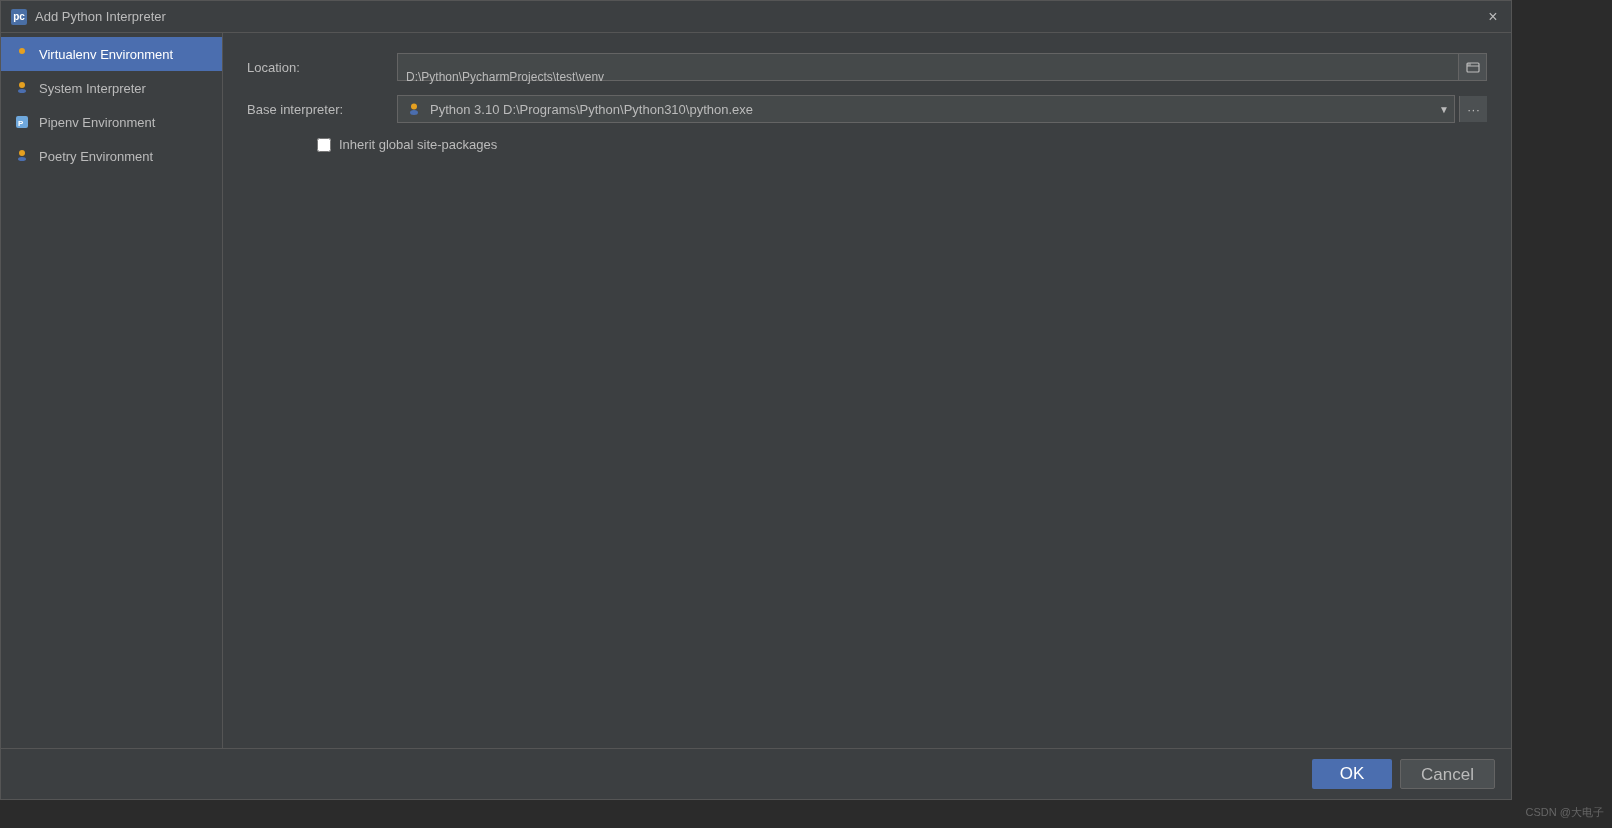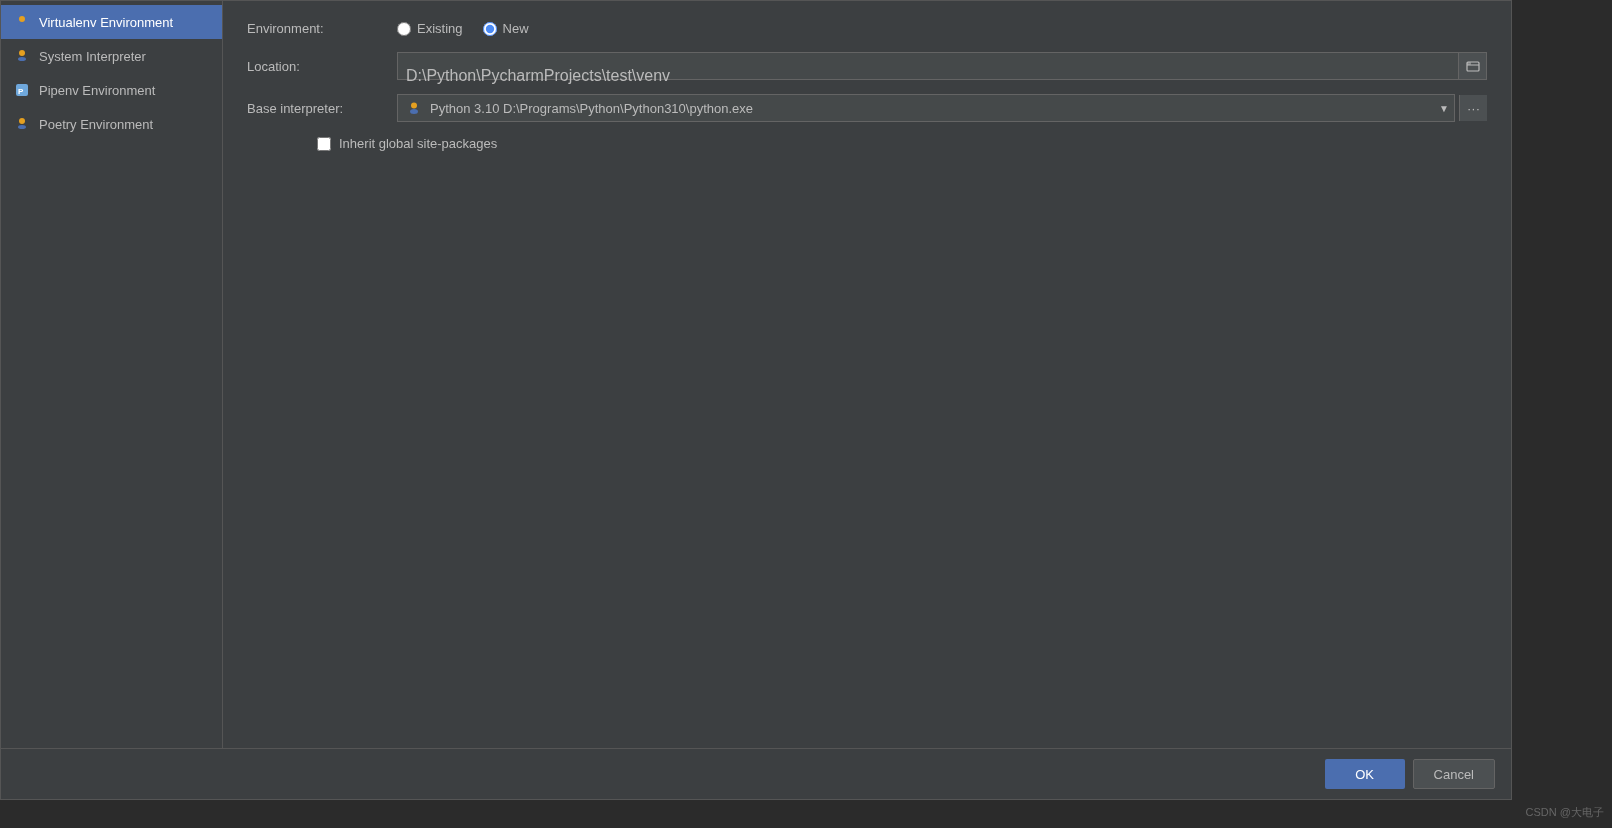--- a/index.html
+++ b/index.html
@@ -175,21 +175,21 @@
       border: 1px solid #646464;
       height: 28px;
     }
 
     .text-input {
       flex: 1;
       background: transparent;
       border: none;
       outline: none;
       color: #bbbbbb;
-      font-size: 16px;
+      font-size: 12px;
       padding: 0 8px;
       height: 100%;
       margin-top: 20px;
     }
 
     .browse-btn {
       width: 28px;
       height: 26px;
       background: #4c5052;
       border: none;
@@ -285,21 +285,21 @@
       align-items: center;
       padding: 10px 16px;
       border-top: 1px solid #555;
       gap: 8px;
       background: #3c3f41;
       flex-shrink: 0;
     }
 
     .btn {
       padding: 5px 20px;
-      font-size: 13px;
+      font-size: 17px;
       border: none;
       cursor: pointer;
       border-radius: 2px;
       min-width: 80px;
       height: 30px;
     }
 
     .btn-ok {
       background: #4b6eaf;
       color: #ffffff;
@@ -324,20 +324,25 @@
       align-items: center;
       gap: 6px;
       padding-left: 8px;
     }
   </style>
 </head>
 <body>
 
 <div class="dialog">
 
+  <div class="title-bar">
+    <div class="title-bar-icon">pc</div>
+    <span class="title-bar-text">Add Python Interpreter</span>
+    <div class="close-btn">×</div>
+  </div>
 
   <div class="dialog-body">
 
     <div class="sidebar">
 
       <div class="sidebar-item active">
         <span class="sidebar-icon">
           <svg width="16" height="16" viewBox="0 0 16 16">
             <circle cx="8" cy="5" r="3" fill="#e5a020"></circle>
             <ellipse cx="8" cy="11" rx="4" ry="2" fill="#4b6eaf"></ellipse>
@@ -374,33 +379,20 @@
             <ellipse cx="8" cy="11" rx="4" ry="2" fill="#4b6eaf"></ellipse>
           </svg>
         </span>
         <span>Poetry Environment</span>
       </div>
 
     </div>
 
     <div class="main-content">
 
-      <div class="environment-row">
-        <span class="field-label">Environment:</span>
-        <div class="radio-group">
-          <label class="radio-option">
-            <input class="radio-input" type="radio" name="env-type" value="existing" style="">
-            <span class="radio-label">Existing</span>
-          </label>
-          <label class="radio-option">
-            <input class="radio-input" type="radio" name="env-type" value="new" checked="" style="">
-            <span class="radio-label">New</span>
-          </label>
-        </div>
-      </div>
 
       <div class="form-row">
         <span class="form-label">Location:</span>
         <div class="text-input-container">
           <input class="text-input" type="text" value="D:\Python\PycharmProjects\test\venv" style="">
           <button class="browse-btn">
             <svg width="14" height="14" viewBox="0 0 14 14" fill="none">
               <rect x="1" y="3" width="12" height="9" rx="1" stroke="#bbbbbb" stroke-width="1.2" fill="none"></rect>
               <path d="M1 6h12" stroke="#bbbbbb" stroke-width="1"></path>
               <rect x="1" y="3" width="4" height="3" rx="1" fill="#bbbbbb" opacity="0.5"></rect>

